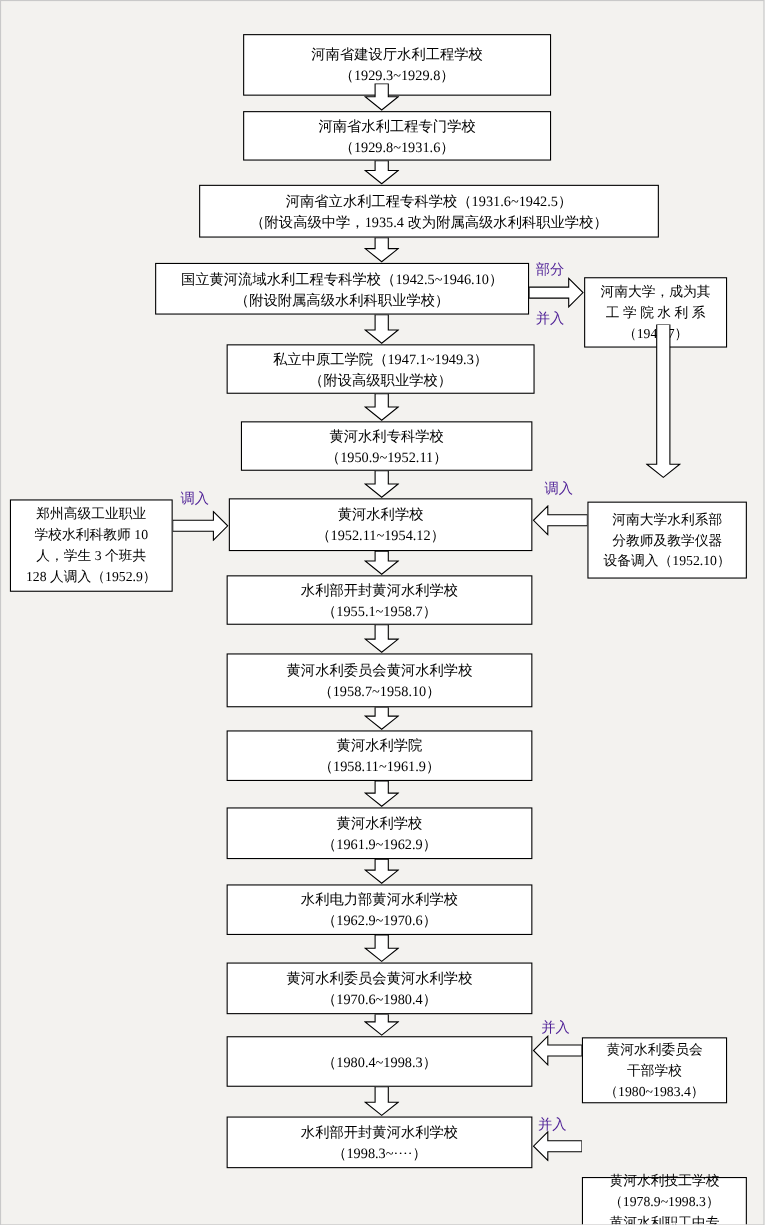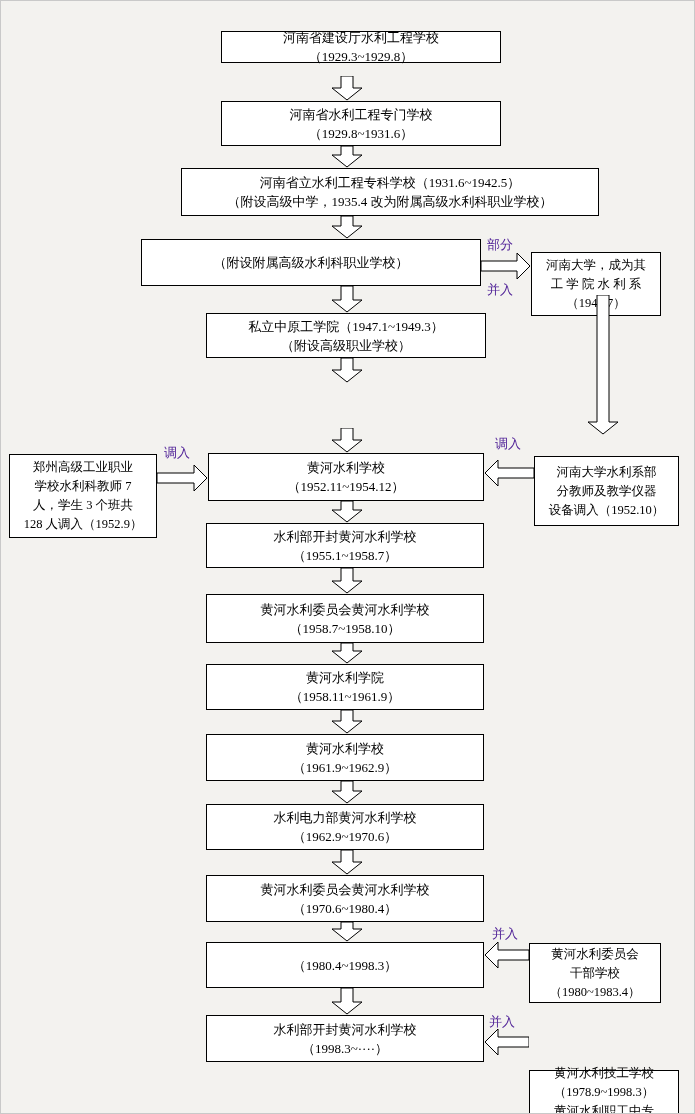--- a/index.html
+++ b/index.html
@@ -39,44 +39,49 @@
     white-space: nowrap;
   }
   .arrow { position: absolute; }
   .arrow svg { display: block; }
 </style>
 </head>
 <body>
 
 <div class="canvas">
 
-  <div class="node" style="left:220px;top:30px;width:280px;height:32px">
+  <div class="node" style="left:220px;top:30px;width:280px;height:56px">
     <div>河南省建设厅水利工程学校</div>
     <div>（1929.3~1929.8）</div>
   </div>
 
   <div class="node" style="left:220px;top:100px;width:280px;height:45px">
     <div>河南省水利工程专门学校</div>
     <div>（1929.8~1931.6）</div>
   </div>
 
   <div class="node" style="left:180px;top:167px;width:418px;height:48px">
     <div>河南省立水利工程专科学校（1931.6~1942.5）</div>
     <div>（附设高级中学，1935.4 改为附属高级水利科职业学校）</div>
   </div>
 
   <div class="node" style="left:140px;top:238px;width:340px;height:47px">
+    <div>国立黄河流域水利工程专科学校（1942.5~1946.10）</div>
     <div>（附设附属高级水利科职业学校）</div>
   </div>
 
   <div class="node" style="left:205px;top:312px;width:280px;height:45px">
     <div>私立中原工学院（1947.1~1949.3）</div>
     <div>（附设高级职业学校）</div>
   </div>
 
+  <div class="node" style="left:218px;top:382px;width:265px;height:45px">
+    <div>黄河水利专科学校</div>
+    <div>（1950.9~1952.11）</div>
+  </div>
 
   <div class="node" style="left:207px;top:452px;width:276px;height:48px">
     <div>黄河水利学校</div>
     <div>（1952.11~1954.12）</div>
   </div>
 
   <div class="node" style="left:205px;top:522px;width:278px;height:45px">
     <div>水利部开封黄河水利学校</div>
     <div>（1955.1~1958.7）</div>
   </div>
@@ -116,21 +121,21 @@
   </div>
 
   <div class="node side" style="left:530px;top:230px;width:130px;height:64px">
     <div>河南大学，成为其</div>
     <div>工 学 院 水 利 系</div>
     <div>（1946.7）</div>
   </div>
 
   <div class="node side" style="left:8px;top:432px;width:148px;height:84px">
     <div>郑州高级工业职业</div>
-    <div>学校水利科教师 7</div>
+    <div>学校水利科教师 10</div>
     <div>人，学生 3 个班共</div>
     <div>128 人调入（1952.9）</div>
   </div>
 
   <div class="node side" style="left:533px;top:434px;width:145px;height:70px">
     <div>河南大学水利系部</div>
     <div>分教师及教学仪器</div>
     <div>设备调入（1952.10）</div>
   </div>
 

